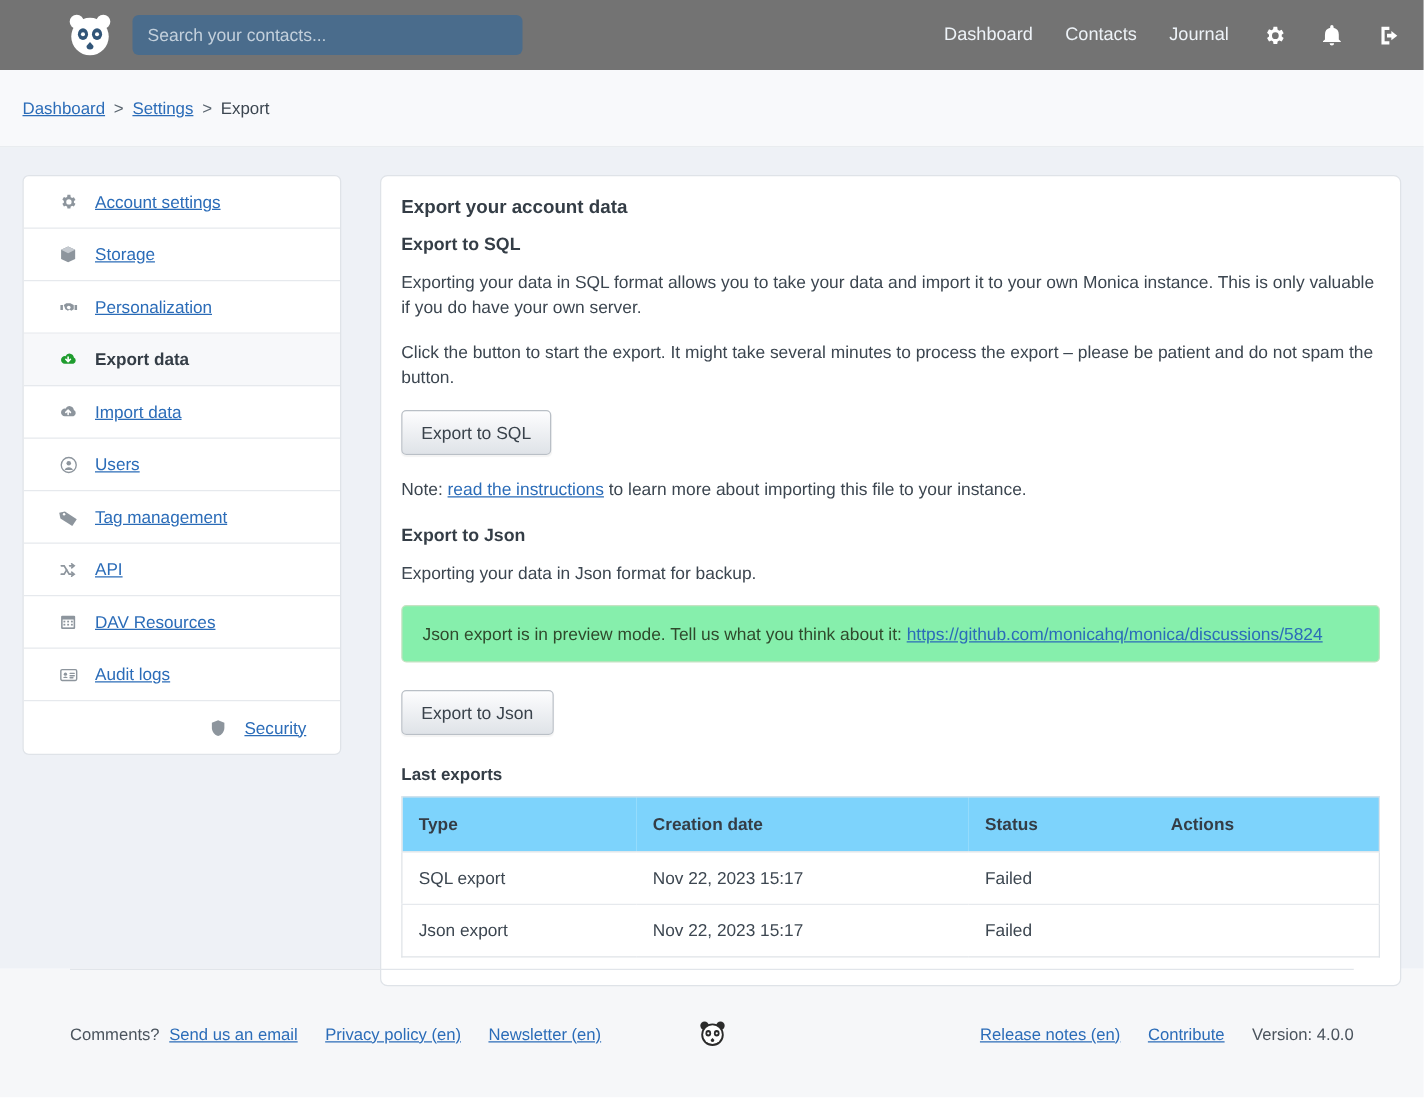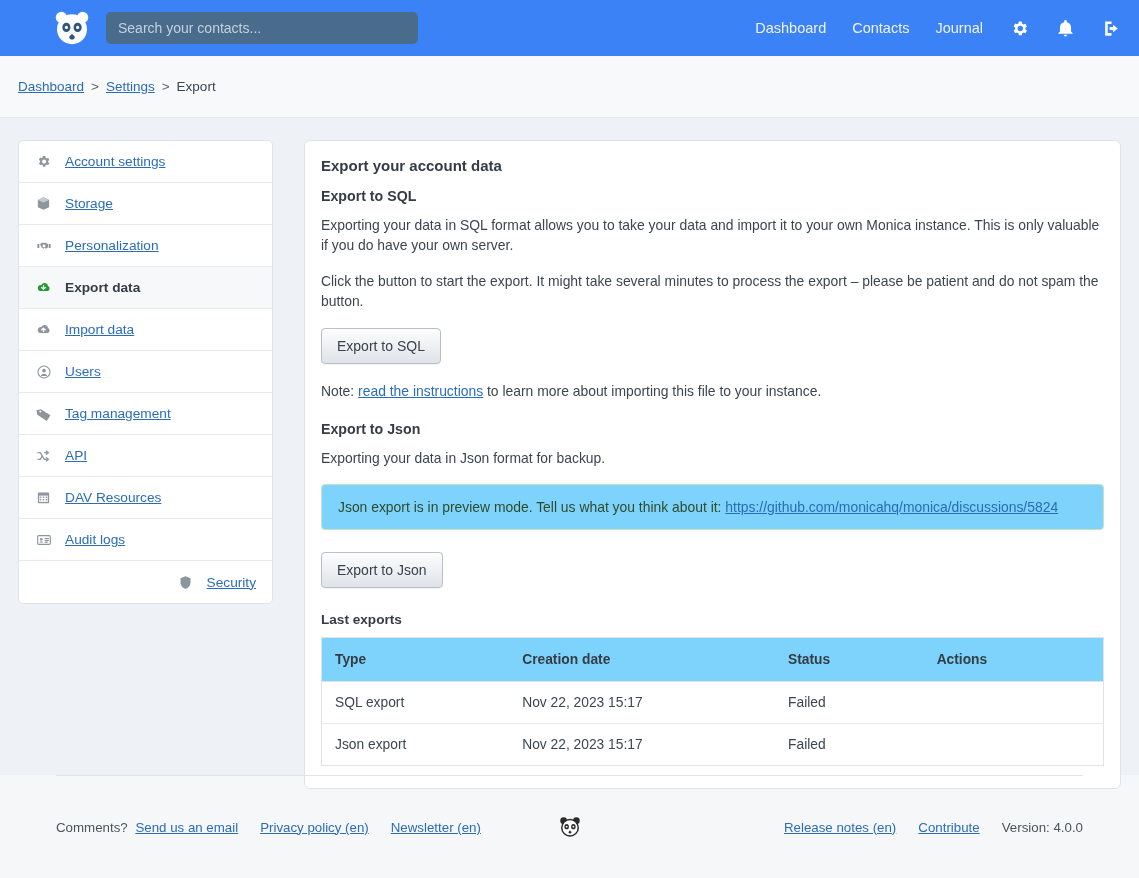--- a/index.html
+++ b/index.html
@@ -10,21 +10,21 @@
     background: #ffffff;
     overflow: hidden;
   }
   body { font-size: 14px; color: #2f3941; }
 
   a { color: #2b6cb8; text-decoration: underline; }
 
   
   .topbar {
     height: 56px;
-    background: #3b82f6;
+    background: #737373;
     display: flex;
     align-items: center;
     padding: 0 18px 0 52px;
     position: relative;
   }
   .brand-logo {
     width: 40px; height: 40px;
     flex: 0 0 40px;
     margin-right: 14px;
   }
@@ -89,21 +89,21 @@
     background: #ffffff;
     border: 1px solid #dfe3e8;
     border-radius: 5px;
     overflow: hidden;
   }
   .side-item {
     display: flex;
     align-items: center;
     gap: 13px;
     height: 42px;
-    padding: 0 16px;
+    padding: 0 27px;
     border-bottom: 1px solid #e6e9ed;
     font-size: 13.7px;
     text-decoration: none;
     cursor: pointer;
   }
   .sidebar .side-item:last-child { border-bottom: none; justify-content: flex-end; }
   .side-item .s-icon {
     width: 17px; height: 17px;
     flex: 0 0 17px;
     display: inline-flex;
@@ -159,21 +159,21 @@
     background: linear-gradient(#fdfdfe, #dfe3e8);
     cursor: pointer;
     box-shadow: 0 1px 1px rgba(0,0,0,.05);
   }
   .note {
     margin: 19px 0 22px 0;
     font-size: 13.9px;
     color: #3c4650;
   }
   .alert-preview {
-    background: #7dd3fc;
+    background: #86efac;
     border: 1px solid #c6e2c2;
     border-radius: 4px;
     padding: 14px 16px;
     font-size: 13.9px;
     color: #2f4a2c;
     margin: 0 0 22px 0;
   }
   .alert-preview a { color: #2b6cb8; }
   .subhead {
     font-size: 13.6px;

